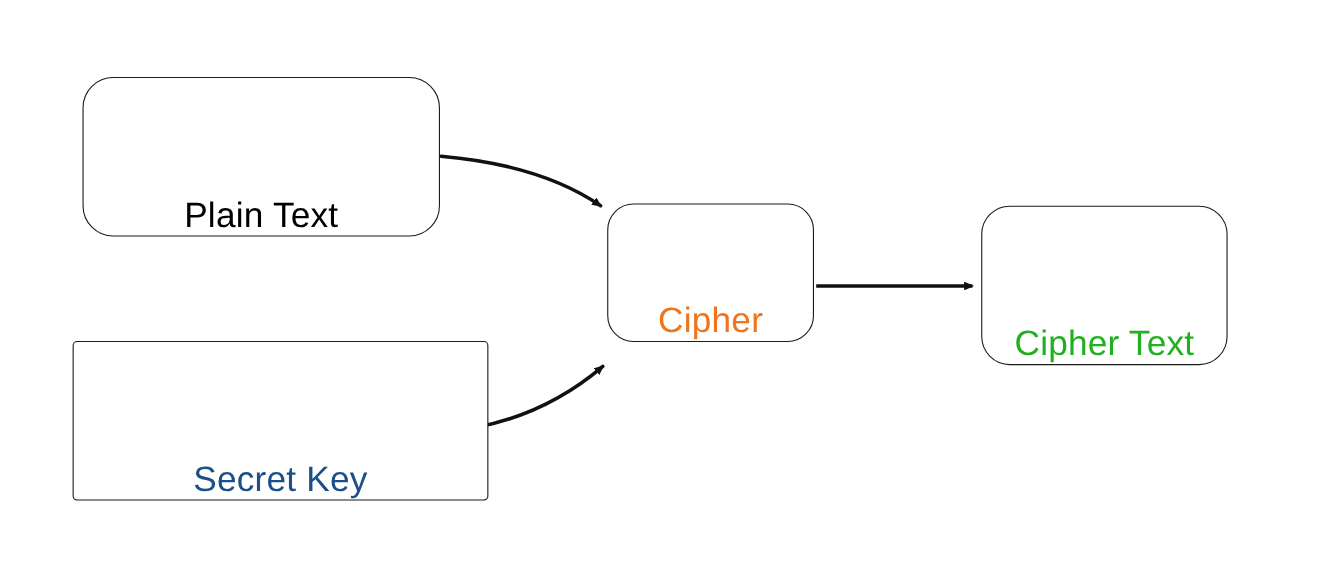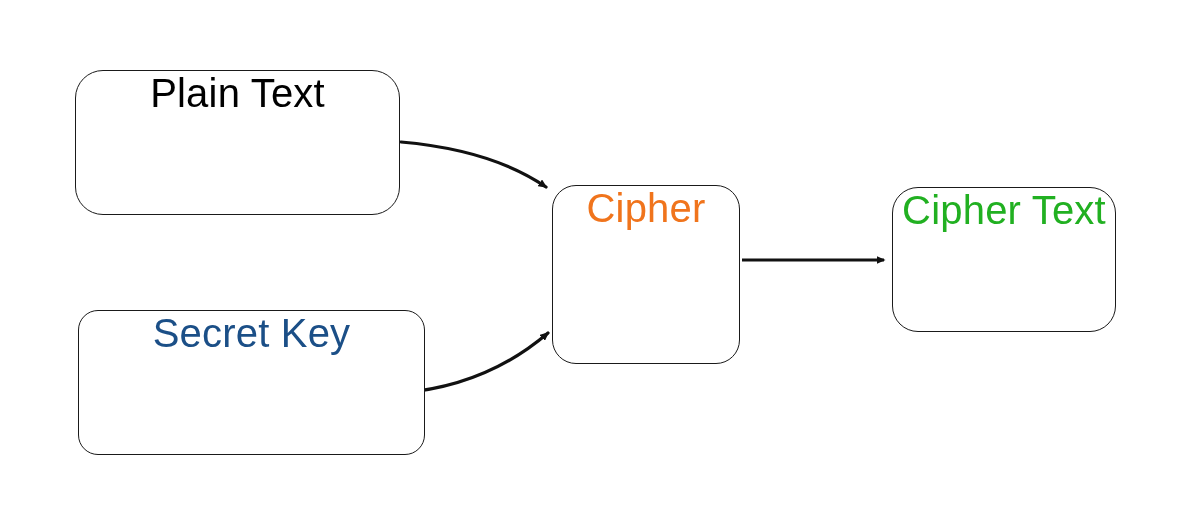--- a/index.html
+++ b/index.html
@@ -13,40 +13,40 @@
     width: 1200px;
     height: 521px;
     background: #ffffff;
     overflow: hidden;
   }
   .node {
     position: absolute;
     background: #ffffff;
     border: 1.6px solid #1a1a1a;
     display: flex;
-    align-items: flex-start;
+    align-items: flex-end;
     justify-content: center;
-    font-size: 40px;
+    font-size: 32px;
     letter-spacing: 0.2px;
     color: #000000;
     box-sizing: border-box;
   }
   .node-plain-text {
     left: 75px; top: 70px;
     width: 325px; height: 145px;
     border-radius: 28px;
   }
   .node-secret-key {
-    left: 78px; top: 310px;
-    width: 347px; height: 145px;
-    border-radius: 20px;
+    left: 66px; top: 310px;
+    width: 378px; height: 145px;
+    border-radius: 4px;
   }
   .node-cipher {
     left: 552px; top: 185px;
-    width: 188px; height: 179px;
+    width: 188px; height: 126px;
     border-radius: 24px;
   }
   .node-cipher-text {
     left: 892px; top: 187px;
     width: 224px; height: 145px;
     border-radius: 26px;
   }
   .edges {
     position: absolute;
     left: 0; top: 0;

